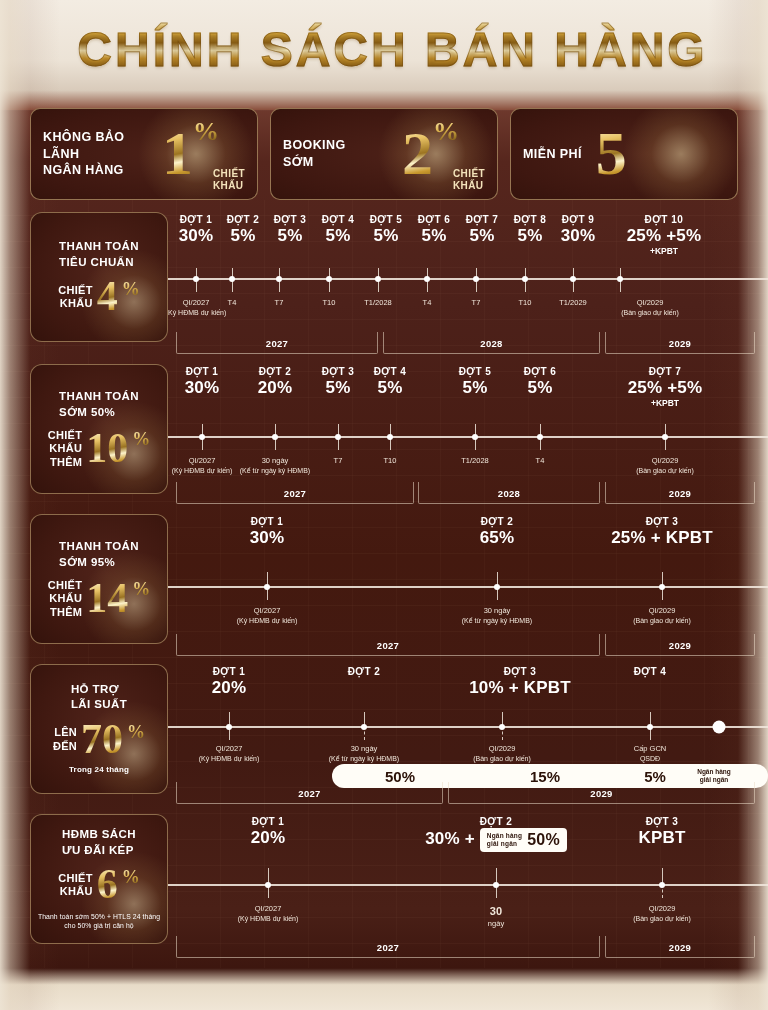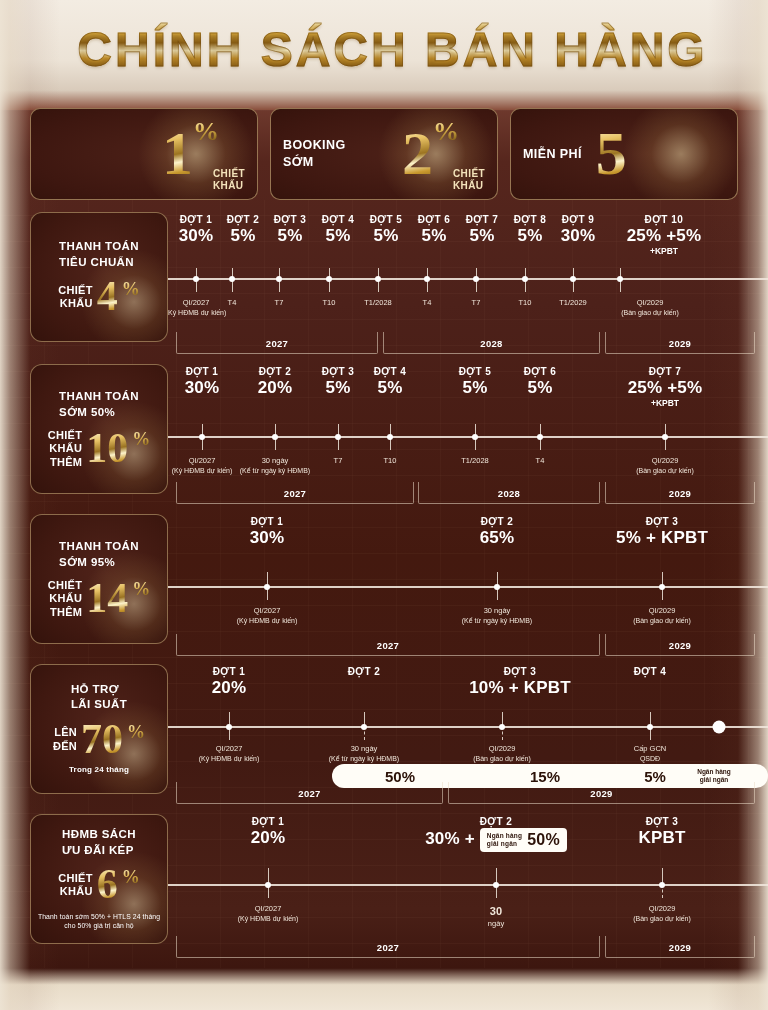--- a/index.html
+++ b/index.html
@@ -201,20 +201,24 @@
   <div id="head-glow"></div>
   <div id="foot-glow"></div>
 
   <div id="title-wrap">
     <div id="main-title">CHÍNH SÁCH BÁN HÀNG</div>
   </div>
 
   <div id="promo-row">
       <div class="promo">
         <div class="sparkle" style="left: 105px; top: -15px;"></div>
+        <div class="ptext">
+          <div>KHÔNG BẢO LÃNH</div>
+          <div>NGÂN HÀNG</div>
+        </div>
         <div class="pnum" style="margin-left: auto;">1</div>
         <div class="ppct">%</div>
         <div class="psub">
           <div>CHIẾT</div>
           <div>KHẤU</div>
         </div>
       </div>
       <div class="promo">
         <div class="sparkle" style="left: 105px; top: -15px;"></div>
         <div class="ptext">
@@ -505,21 +509,21 @@
           <div class="dot" style="left: 329px; top: 73px;"></div>
           <div class="ph-label" style="left: 329px; top: 2px; width: 70px;">
             <div class="ph-name">ĐỢT 2</div>
             <div class="ph-val">65%</div>
           </div>
           <div class="tick" style="left: 494px; top: 58px; height: 14px;"></div>
           <div class="tick" style="left: 494px; top: 72px; height: 14px;"></div>
           <div class="dot" style="left: 494px; top: 73px;"></div>
           <div class="ph-label" style="left: 494px; top: 2px; width: 104px;">
             <div class="ph-name">ĐỢT 3</div>
-            <div class="ph-val">5% + KPBT</div>
+            <div class="ph-val">25% + KPBT</div>
           </div>
           <div class="dt-label" style="left: 99px; top: 92px;">
             <div class="d1">QI/2027</div>
             <div class="d2">(Ký HĐMB dự kiến)</div>
           </div>
           <div class="dt-label" style="left: 329px; top: 92px;">
             <div class="d1">30 ngày</div>
             <div class="d2">(Kể từ ngày ký HĐMB)</div>
           </div>
           <div class="dt-label" style="left: 494px; top: 92px;">

